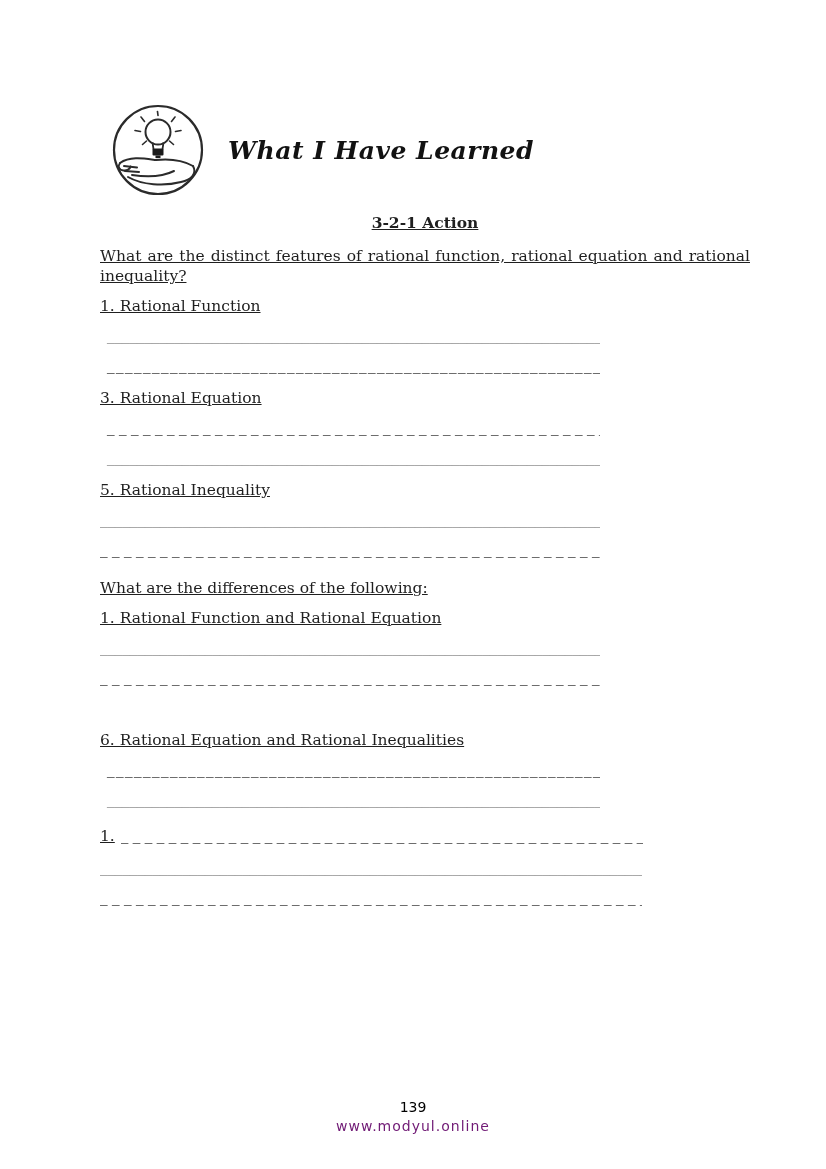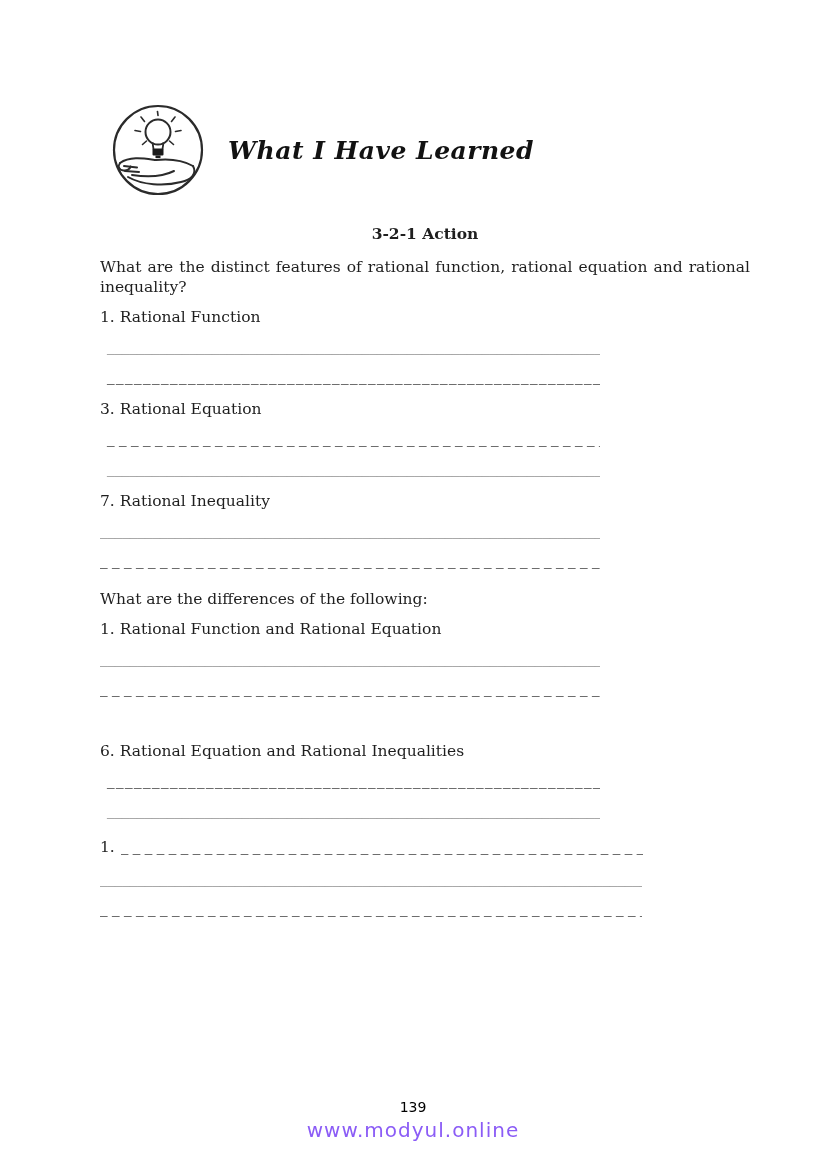--- a/index.html
+++ b/index.html
@@ -14,21 +14,21 @@
   }
   
   .header{position:absolute;top:102px;left:110px;display:flex;align-items:center;}
   .icon-wrap{width:96px;height:96px;flex:0 0 auto;}
   .icon-wrap svg{display:block;}
   .title{
     font-size:25px;font-weight:bold;font-style:italic;
     margin:0 0 0 22px;color:#121212;letter-spacing:.5px;white-space:nowrap;
   }
   
-  .content{position:absolute;top:224px;left:100px;width:650px;}
+  .content{position:absolute;top:213px;left:100px;width:650px;text-decoration:underline;}
   .heading{font-size:15.5px;font-weight:bold;text-align:center;margin:0;}
   p.q{font-size:15.5px;line-height:20px;margin:14px 0 0;text-align:justify;}
   p.label{font-size:15.5px;line-height:20px;margin:8px 0 0;white-space:nowrap;}
   p.label.mt{margin-top:10px;}
   p.label.big-gap{margin-top:38px;}
   
   .ansline{position:relative;height:30px;width:500px;overflow:hidden;margin-top:0;}
   .ansline.first{margin-top:4px;}
   .ansline span{
     position:absolute;bottom:4px;left:0;white-space:nowrap;
@@ -47,21 +47,21 @@
   .tip-row .inline-line{position:relative;width:522px;overflow:hidden;margin-left:6px;}
   .tip-row .inline-line span{
     position:absolute;bottom:2px;left:0;white-space:nowrap;
     font-family:"Liberation Serif",serif;font-size:15px;
   }
   
   .footer{position:absolute;top:1099px;left:0;width:826px;text-align:center;}
   .pageno{font-family:"DejaVu Sans","Liberation Sans",sans-serif;font-size:14px;color:#000000;margin:0;}
   .watermark{
     font-family:"DejaVu Sans","Liberation Sans",sans-serif;
-    font-size:20px;color:#8b5cf6;letter-spacing:1px;margin:3px 0 0;
+    font-size:14px;color:#701a75;letter-spacing:1px;margin:3px 0 0;
   }
 </style>
 </head>
 <body>
 
 <div class="page">
 
   <div class="header">
     <div class="icon-wrap">
       <svg width="96" height="96" viewBox="0 0 96 96" fill="none">
@@ -110,21 +110,21 @@
       </div>
 
     <p class="label">3. Rational Equation</p>
     <div class="ansline first indent">
         <span class="ln-dark ls-dash">______________________________________________</span>
       </div>
     <div class="ansline indent">
         <span class="ln-gray ls-solid">______________________________________________________________________</span>
       </div>
 
-    <p class="label">7. Rational Inequality</p>
+    <p class="label">5. Rational Inequality</p>
     <div class="ansline first">
         <span class="ln-gray ls-solid">______________________________________________________________________</span>
       </div>
     <div class="ansline">
         <span class="ln-dark ls-dash">______________________________________________</span>
       </div>
 
     <p class="q">What are the differences of the following:</p>
 
     <p class="label mt">1. Rational Function and Rational Equation</p>

